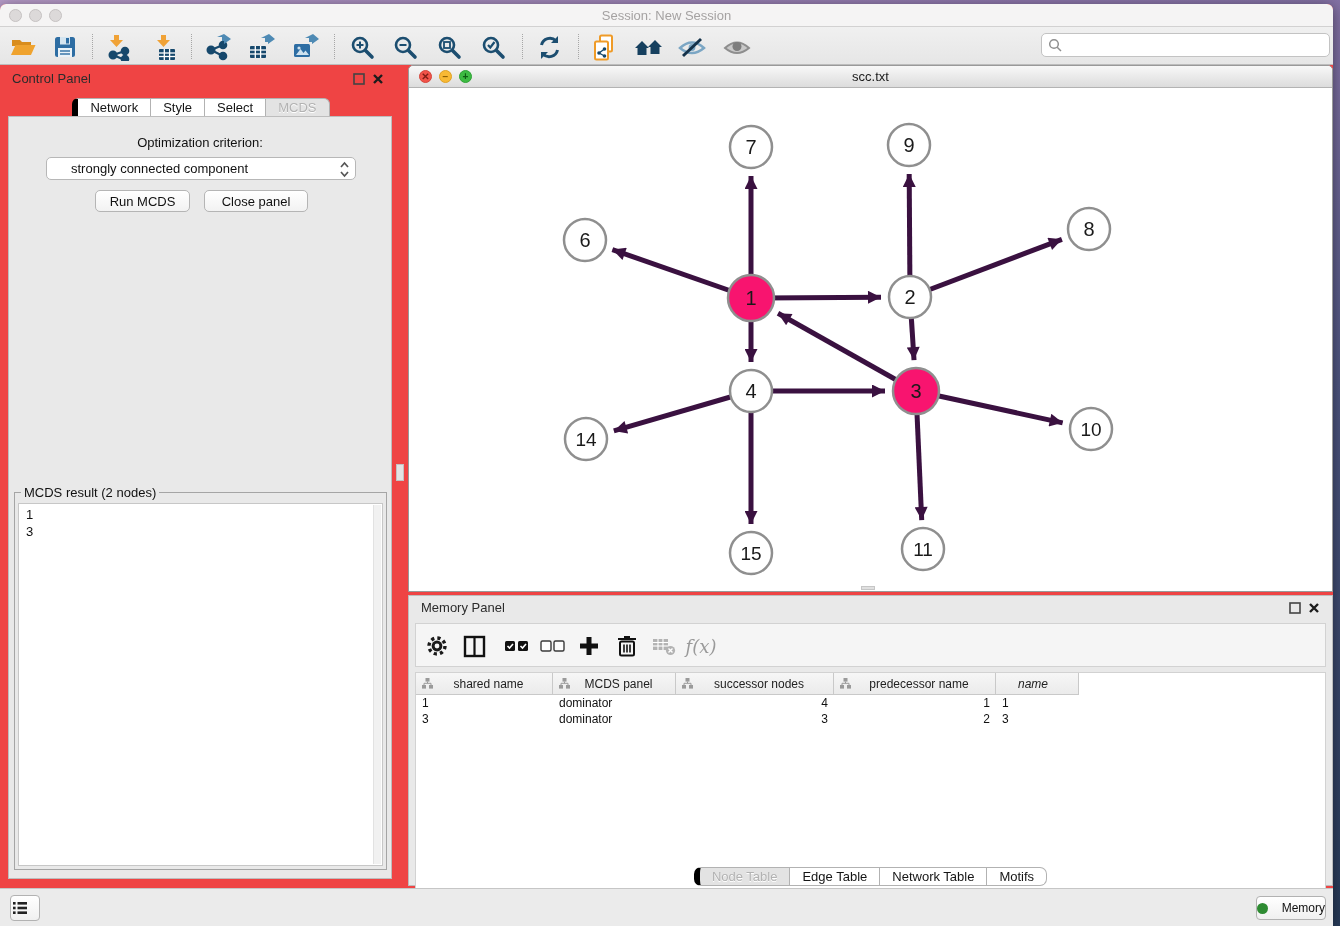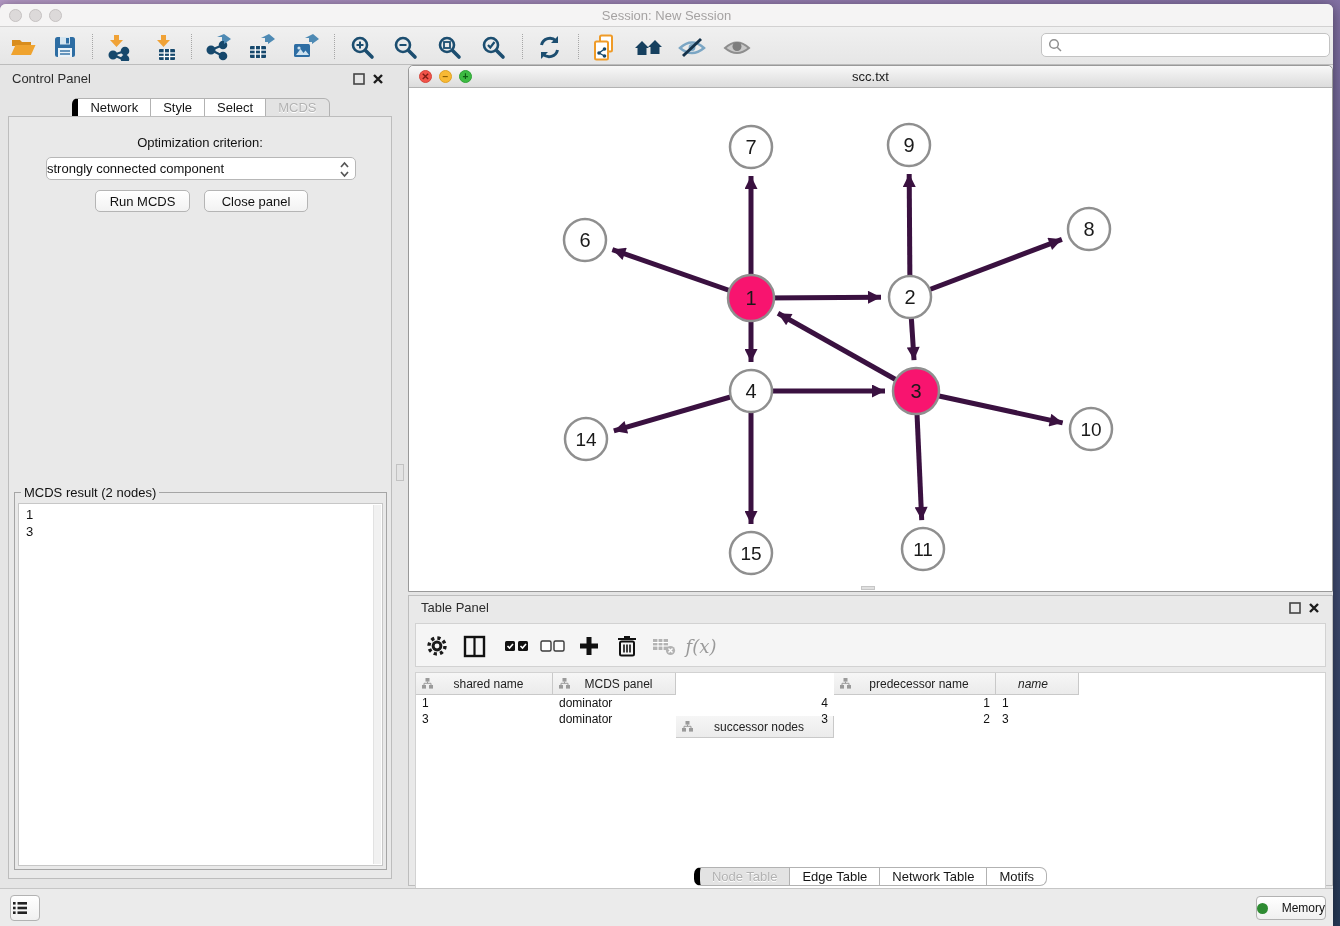--- a/index.html
+++ b/index.html
@@ -4,21 +4,21 @@
 <style>
   * { box-sizing: border-box; }
   html,body { margin:0; padding:0; }
   body {
     width:1340px; height:926px; overflow:hidden;
     font-family:"Liberation Sans", sans-serif;
     background:linear-gradient(168deg,#b79bc8 0%,#8d76ab 18%,#4e5580 55%,#273a58 100%);
   }
   #window {
     position:absolute; left:0; top:4px; width:1333px; height:922px;
-    background:#e5e5e5; border-radius:6px 6px 0 0;
+    background:#ef4444; border-radius:6px 6px 0 0;
     box-shadow:0 2px 14px rgba(0,0,0,.45);
   }
   
   .titlebar { position:absolute; left:0; top:0; width:100%; height:23px;
     background:#f5f4f4; border-bottom:1px solid #d2d1d1; border-radius:6px 6px 0 0; }
   .tl { position:absolute; top:5px; width:13px; height:13px; border-radius:50%; }
   .tl.gray { background:#dcd9d9; border:1px solid #c6c2c2; }
   .title-text { position:absolute; left:0; top:4px; width:100%; text-align:center;
     font-size:13px; color:#a5a2a2; }
   
@@ -44,21 +44,21 @@
   .tabs-top .tab:last-child  { border-radius:0 6px 0 0; }
   .tabs-bottom .tab:first-child { border-radius:7px 0 0 7px; }
   .tabs-bottom .tab:last-child  { border-radius:0 7px 7px 0; }
   .tab.selected { background:#e3e3e3; color:#b2b2b2; text-shadow:0 1px 0 #fff; }
   #cp-content { position:absolute; left:0; top:45px; width:384px; height:763px;
     background:#e9e9e9; border:1px solid #bdbdbd; }
   .opt-label { position:absolute; left:0; top:18px; width:100%; text-align:center;
     font-size:13px; color:#111; }
   .dropdown { position:absolute; left:37px; top:40px; width:310px; height:23px;
     background:#fff; border:1px solid #b7b7b7; border-radius:5px;
-    display:flex; align-items:center; font-size:13px; color:#111; padding-left:0; }
+    display:flex; align-items:center; font-size:13px; color:#111; padding-left:24px; }
   .dropdown .stepper { position:absolute; right:6px; top:3px; }
   .mac-btn { position:absolute; height:22px; background:linear-gradient(#fff,#f2f2f2);
     border:1px solid #b5b5b5; border-radius:5px; font-size:13px; color:#111;
     display:flex; align-items:center; justify-content:center; cursor:default;
     font-family:"Liberation Sans",sans-serif; }
   .result-box { position:absolute; left:5px; top:375px; width:373px; height:378px;
     border:1px solid #a5a5a5; }
   .result-legend { position:absolute; left:6px; top:-8px; background:#e9e9e9;
     padding:0 3px; font-size:13px; color:#111; }
   .result-area { position:absolute; left:3px; top:10px; right:3px; bottom:3px;
@@ -388,21 +388,21 @@
           <g>
             <circle cx="342" cy="465" r="21" fill="#ffffff" stroke="#8f8f8f" stroke-width="2.5"></circle>
             <text x="342" y="472" text-anchor="middle" font-size="19" fill="#1a1a1a" font-family="&quot;Liberation Sans&quot;, sans-serif">15</text>
           </g>
         </svg>
     </div>
     <div class="h-grip"></div>
   </div>
 
   <div id="tp">
-    <div class="panel-header" style="left:12px;top:4px">Table Panel</div>
+    <div class="panel-header" style="left:12px;top:4px">Memory Panel</div>
     <div class="win-btns" style="right:12px;top:6px">
       <svg width="12" height="12" viewBox="0 0 12 12">
           <rect x="1" y="1" width="10" height="10" fill="none" stroke="#444" stroke-width="1.6"></rect>
         </svg>
       <svg width="12" height="12" viewBox="0 0 12 12">
           <path d="M2 2l8 8M10 2l-8 8" stroke="#1c1c1c" stroke-width="2.4"></path>
         </svg>
     </div>
     <div class="tp-toolbar">
       <div class="tp-icon" style="left:7px">
@@ -480,21 +480,21 @@
             <svg class="tree-ic" width="11" height="11" viewBox="0 0 11 11">
               <g fill="#9a9a9a">
                 <rect x="3.5" y="0" width="4" height="3.6"></rect>
                 <rect x="0" y="7" width="4" height="3.6"></rect>
                 <rect x="7" y="7" width="4" height="3.6"></rect>
               </g>
               <path d="M5.5 3.6v1.7M2 7V5.3h7V7" stroke="#9a9a9a" fill="none"></path>
             </svg>
             <span class="th-label">MCDS panel</span>
           </div>
-          <div class="th" style="width: 158px; margin-top: 43px;">
+          <div class="th" style="width: 158px;">
             <svg class="tree-ic" width="11" height="11" viewBox="0 0 11 11">
               <g fill="#9a9a9a">
                 <rect x="3.5" y="0" width="4" height="3.6"></rect>
                 <rect x="0" y="7" width="4" height="3.6"></rect>
                 <rect x="7" y="7" width="4" height="3.6"></rect>
               </g>
               <path d="M5.5 3.6v1.7M2 7V5.3h7V7" stroke="#9a9a9a" fill="none"></path>
             </svg>
             <span class="th-label">successor nodes</span>
           </div>

